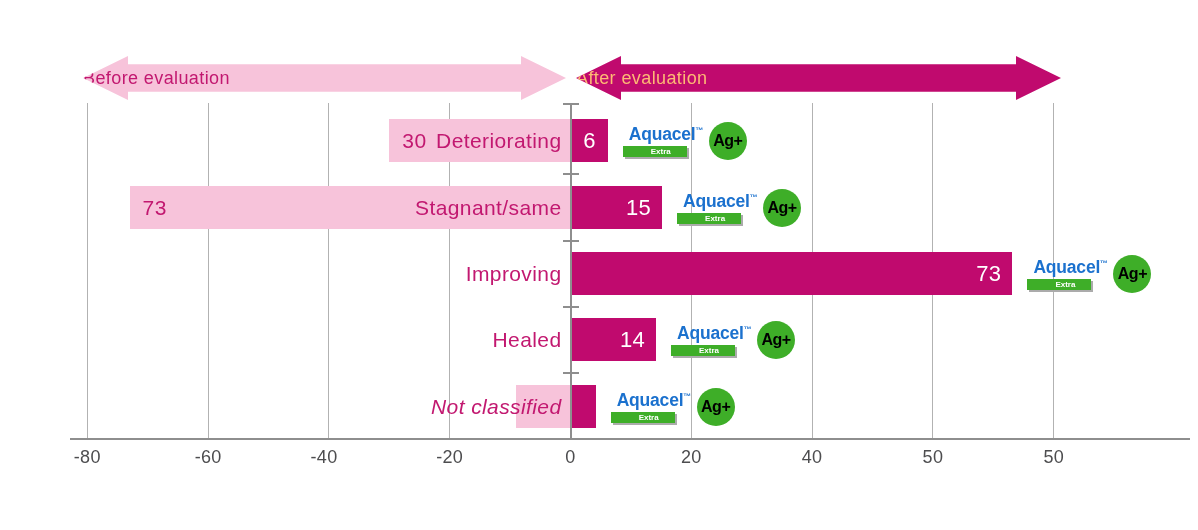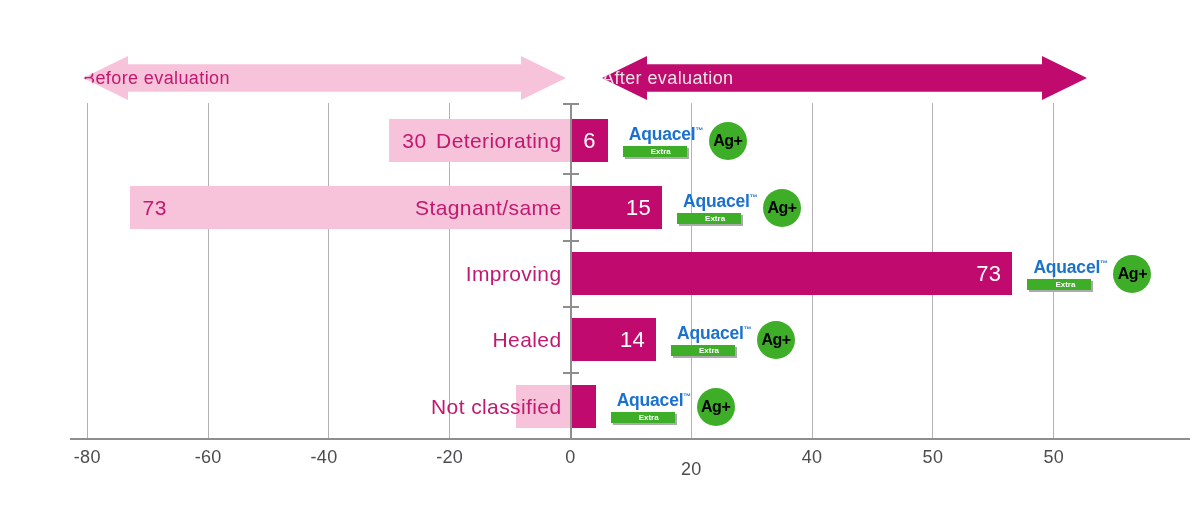--- a/index.html
+++ b/index.html
@@ -12,21 +12,21 @@
   }
   
   .arrow{
     position:absolute;top:56px;height:44px;
     display:flex;align-items:center;justify-content:flex-start;
     font-size:18px;letter-spacing:0.4px;
     clip-path:polygon(0 50%, 45px 0, 45px 19%, calc(100% - 45px) 19%, calc(100% - 45px) 0,
                       100% 50%, calc(100% - 45px) 100%, calc(100% - 45px) 81%, 45px 81%, 45px 100%);
   }
   .arrow-before{left:83px;width:483px;background:var(--pink);color:var(--labeltext);}
-  .arrow-after{left:602px;width:485px;background:var(--magenta);color:#e5e5e5;}
+  .arrow-after{left:576px;width:485px;background:var(--magenta);color:#fdba74;}
   
   .gridline{position:absolute;top:103px;height:335px;width:1px;background:var(--grid);}
   .gridline.zero{width:2px;background:var(--axis);}
   .zero-dash{position:absolute;width:16px;height:2px;background:var(--axis);}
   .axis-line{position:absolute;left:70px;top:438px;width:1120px;height:2px;background:var(--axis);}
   .tick-label{position:absolute;top:447px;width:60px;text-align:center;font-size:18px;color:var(--ticktext);letter-spacing:0.3px;}
   
   .row{position:absolute;left:0;width:100%;height:43px;}
   .bar{position:absolute;top:0;height:100%;display:flex;align-items:center;box-sizing:border-box;}
   .bar-before{background:var(--pink);}
@@ -70,21 +70,21 @@
       <div class="tick-label" style="left: 57.3px;">-80</div>
       <div class="gridline" style="left: 207.6px;"></div>
       <div class="tick-label" style="left: 178.1px;">-60</div>
       <div class="gridline" style="left: 328.4px;"></div>
       <div class="tick-label" style="left: 294px;">-40</div>
       <div class="gridline" style="left: 449.2px;"></div>
       <div class="tick-label" style="left: 419.7px;">-20</div>
       <div class="gridline zero" style="left: 569.5px;"></div>
       <div class="tick-label" style="left: 540.5px;">0</div>
       <div class="gridline" style="left: 690.8px;"></div>
-      <div class="tick-label" style="left: 661.3px; margin-top: 12px;">20</div>
+      <div class="tick-label" style="left: 661.3px;">20</div>
       <div class="gridline" style="left: 811.6px;"></div>
       <div class="tick-label" style="left: 782.1px;">40</div>
       <div class="gridline" style="left: 932.4px;"></div>
       <div class="tick-label" style="left: 902.9px;">50</div>
       <div class="gridline" style="left: 1053.2px;"></div>
       <div class="tick-label" style="left: 1023.7px;">50</div>
       <div class="zero-dash" style="left: 562.5px; top: 103px;"></div>
       <div class="zero-dash" style="left: 562.5px; top: 173px;"></div>
       <div class="zero-dash" style="left: 562.5px; top: 239.5px;"></div>
       <div class="zero-dash" style="left: 562.5px; top: 305.5px;"></div>
@@ -164,21 +164,21 @@
     </div>
   </div>
 
   <div class="row" style="top: 385px;">
     <div class="bar bar-before" style="left: 516.14px; width: 54.36px;">
       <span class="before-val"></span>
     </div>
     <div class="bar bar-after center-val" style="left: 571.5px; width: 24.16px;">
       <span class="after-val"></span>
     </div>
-    <div class="cat-label" style="width: 561.5px;">Not classified</div>
+    <div class="cat-label" style="width: 561.5px; font-style: italic;">Not classified</div>
     <div class="aq" style="left: 610.66px;">
       <div class="aq-text">
         <span class="aq-brand"><span>Aquacel</span><sup class="aq-tm">™</sup></span>
         <div class="aq-extra"><span>Extra</span></div>
       </div>
       <div class="aq-badge">
           <span>Ag+</span>
         </div>
     </div>
   </div>

